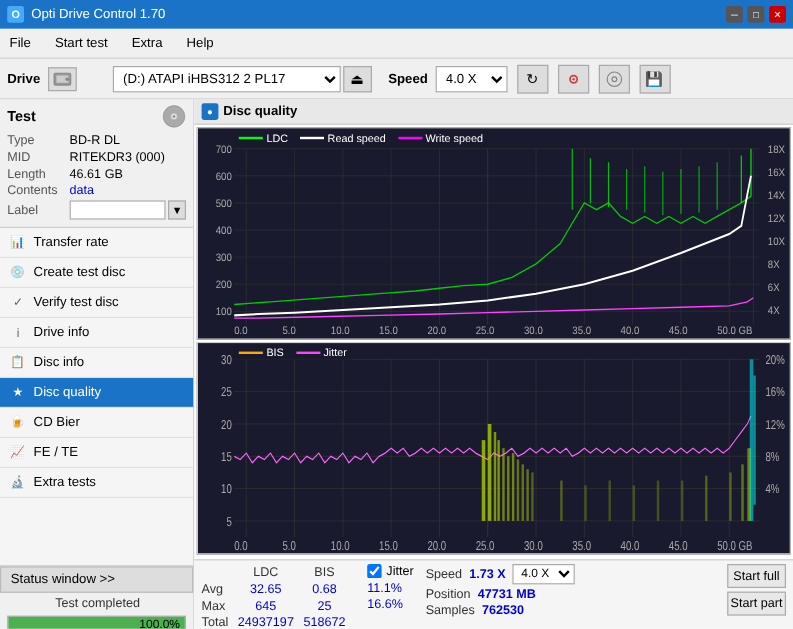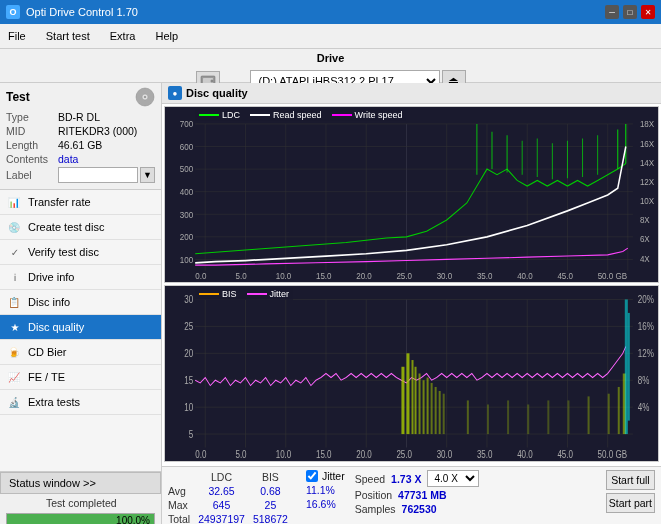--- a/index.html
+++ b/index.html
@@ -66,21 +66,20 @@
     }
     
     .toolbar {
       background: #f0f0f0;
       border-bottom: 1px solid #ccc;
       display: flex;
       align-items: center;
       padding: 3px 6px;
       height: 34px;
       gap: 6px;
-      flex-direction: column;
     }
     .toolbar-label {
       font-size: 11px;
       font-weight: bold;
     }
     .drive-select {
       display: flex; align-items: center; gap: 2px;
     }
     .drive-icon {
       width: 24px; height: 20px;

